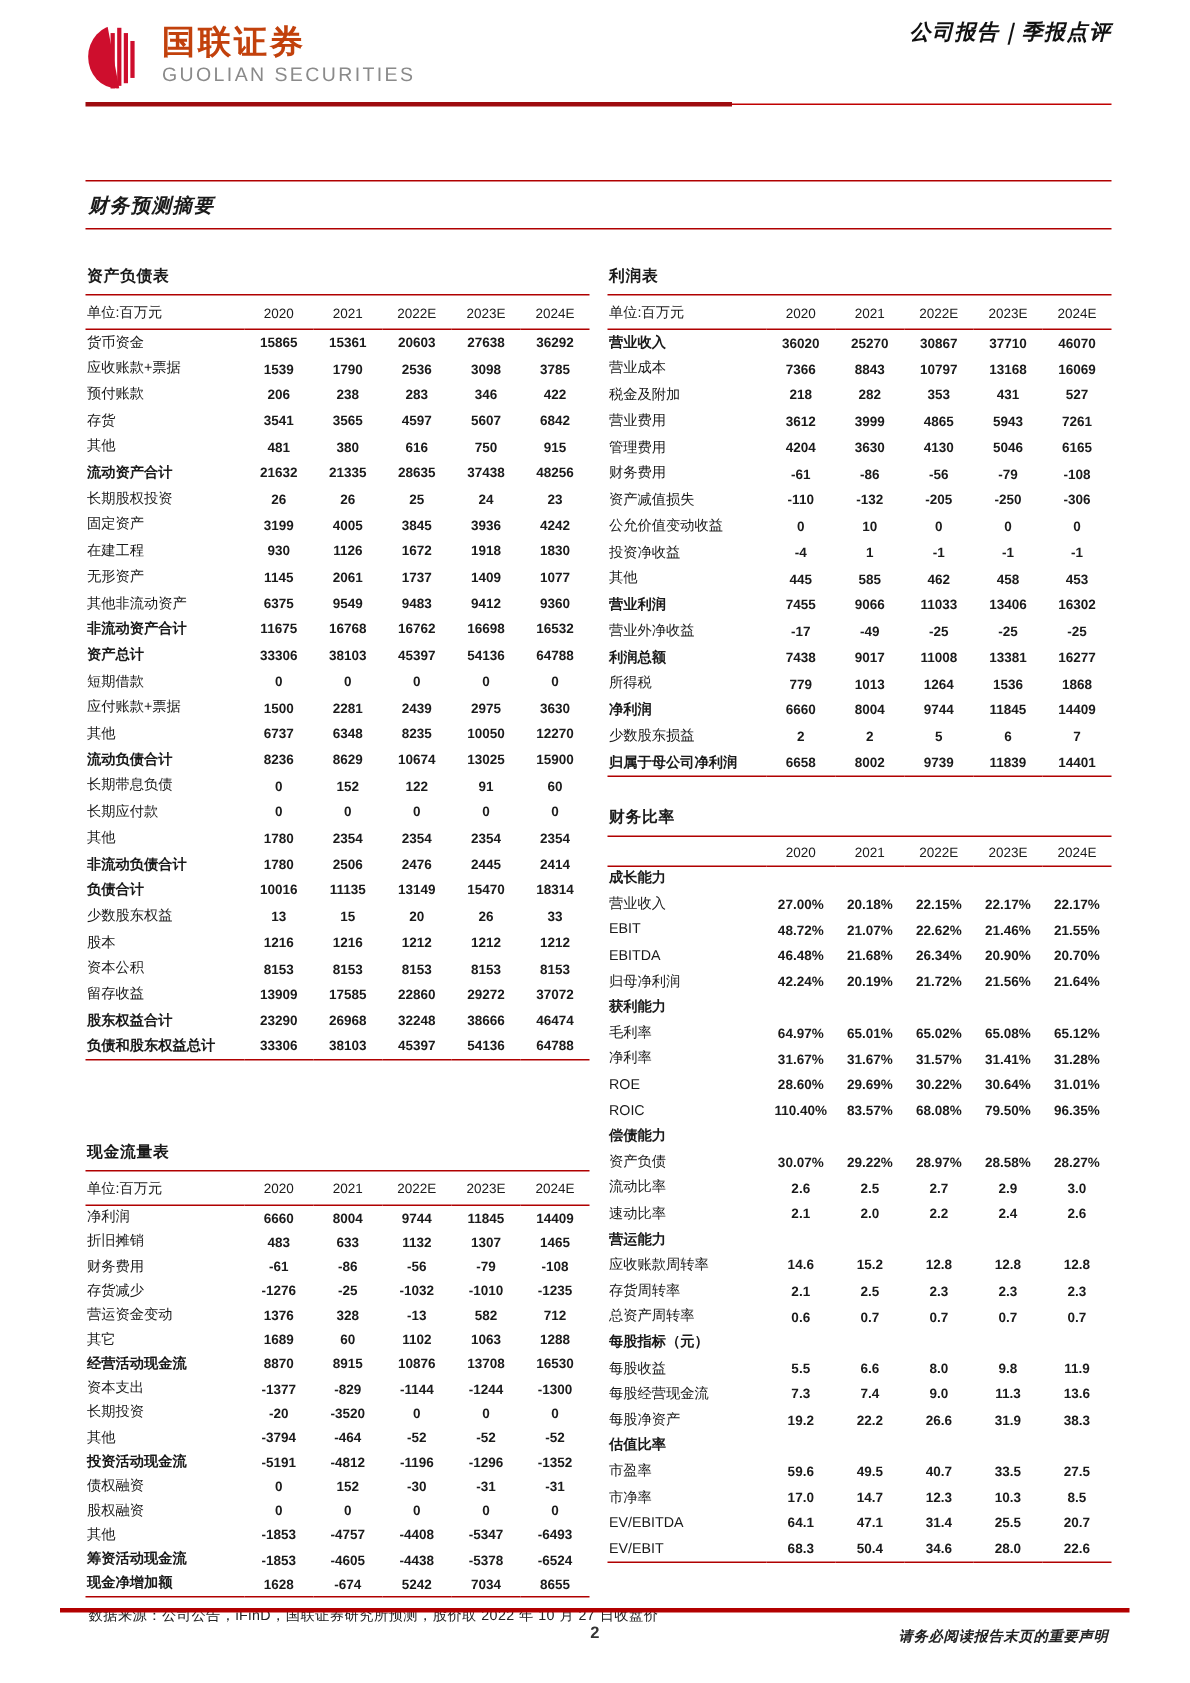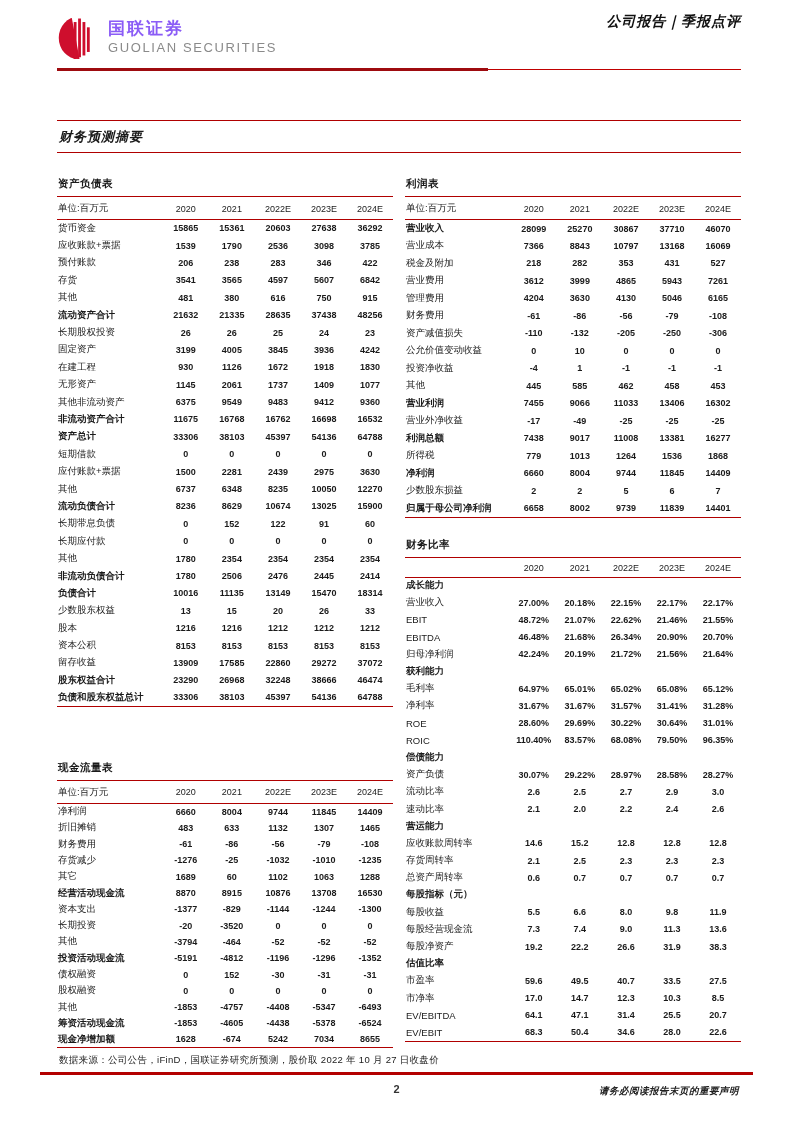--- a/index.html
+++ b/index.html
@@ -6,21 +6,21 @@
   html, body { background: #ffffff; }
   body {
     width: 793px; height: 1122px; position: relative; overflow: hidden;
     font-family: "Liberation Sans", "DejaVu Sans", sans-serif;
     color: #1a1a1a;
   }
   
   .hdr { display: flex; justify-content: space-between; align-items: flex-start;
          margin: 13px 52px 0 57px; height: 50px; }
   .logo { display: flex; align-items: center; gap: 7px; }
-  .logo-cn { font-size: 17px; font-weight: bold; color: #8b5cf6; letter-spacing: 2px; line-height: 1; }
+  .logo-cn { font-size: 22px; font-weight: bold; color: #c2410c; letter-spacing: 2px; line-height: 1; }
   .logo-en { font-size: 13px; color: #8a8a8a; letter-spacing: 1.6px; margin-top: 3px; }
   .report-type { font-size: 14px; font-weight: bold; font-style: italic;
                  color: #111; letter-spacing: 1px; }
   .hdr-rule { position: relative; margin: 5px 52px 0 57px; height: 3px; }
   .hdr-rule .thick { position: absolute; left: 0; top: 0; width: 63%; height: 3px; background: #9e0b0f; }
   .hdr-rule .thin  { position: absolute; right: 0; top: 1px; width: 37%; height: 1.4px; background: #c00000; }
   
   main { margin: 0 52px 0 57px; }
   .summary-block { margin-top: 49px; border-top: 1.3px solid #b00000; }
   .summary-title { font-size: 13px; font-weight: bold; font-style: italic;
@@ -390,20 +390,28 @@
                 </tr>
                 <tr class="">
                   <td class="lbl">存货减少</td>
                   <td class="num">-1276</td>
                   <td class="num">-25</td>
                   <td class="num">-1032</td>
                   <td class="num">-1010</td>
                   <td class="num">-1235</td>
                 </tr>
                 <tr class="">
+                  <td class="lbl">营运资金变动</td>
+                  <td class="num">1376</td>
+                  <td class="num">328</td>
+                  <td class="num">-13</td>
+                  <td class="num">582</td>
+                  <td class="num">712</td>
+                </tr>
+                <tr class="">
                   <td class="lbl">其它</td>
                   <td class="num">1689</td>
                   <td class="num">60</td>
                   <td class="num">1102</td>
                   <td class="num">1063</td>
                   <td class="num">1288</td>
                 </tr>
                 <tr class="bold ">
                   <td class="lbl">经营活动现金流</td>
                   <td class="num">8870</td>
@@ -506,21 +514,21 @@
                   <th>2020</th>
                   <th>2021</th>
                   <th>2022E</th>
                   <th>2023E</th>
                   <th>2024E</th>
                 </tr>
               </thead>
               <tbody>
                 <tr class="bold ">
                   <td class="lbl">营业收入</td>
-                  <td class="num">28099</td>
+                  <td class="num">36020</td>
                   <td class="num">25270</td>
                   <td class="num">30867</td>
                   <td class="num">37710</td>
                   <td class="num">46070</td>
                 </tr>
                 <tr class="">
                   <td class="lbl">营业成本</td>
                   <td class="num">7366</td>
                   <td class="num">8843</td>
                   <td class="num">10797</td>

